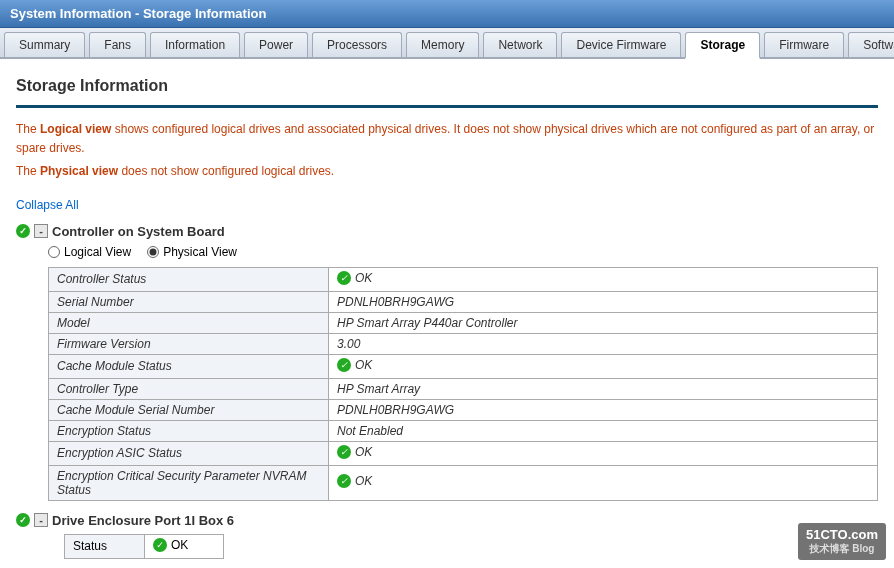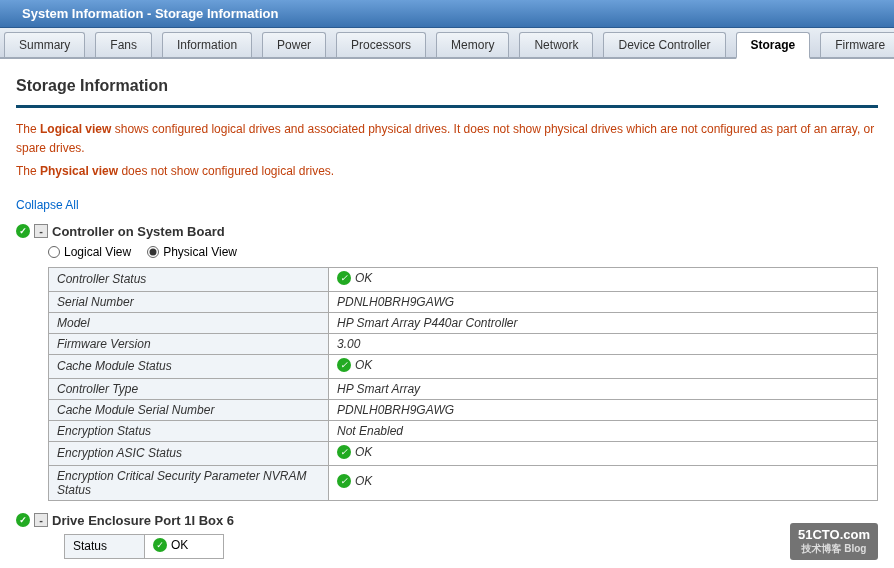--- a/index.html
+++ b/index.html
@@ -3,30 +3,30 @@
   <meta charset="utf-8">
   <style>
     * { margin: 0; padding: 0; box-sizing: border-box; }
     body { font-family: Arial, Helvetica, sans-serif; font-size: 12px; background: #d0d8e0; width: 894px; min-height: 568px; overflow: hidden; }
 
     .title-bar {
       background: linear-gradient(to bottom, #6a9fd8, #3a72b0);
       color: white;
       font-size: 13px;
       font-weight: bold;
-      padding: 6px 22px;
+      padding: 6px 10px;
       border-bottom: 1px solid #2a5a90;
     }
 
     .tab-bar {
       background: linear-gradient(to bottom, #e8eef4, #d0d8e4);
       border-bottom: 2px solid #a0aab8;
       display: flex;
       padding: 4px 4px 0 4px;
-      gap: 10px;
+      gap: 4px;
     }
 
     .tab {
       padding: 5px 14px;
       border: 1px solid #a0aab8;
       border-bottom: none;
       background: linear-gradient(to bottom, #f0f4f8, #d8e0ea);
       cursor: pointer;
       font-size: 12px;
       color: #333;
@@ -222,21 +222,21 @@
       width: 80px;
     }
 
     .drive-table td:last-child {
       background: white;
     }
 
     .watermark {
       position: fixed;
       bottom: 8px;
-      right: 16px;
+      right: 8px;
       background: rgba(0,0,0,0.55);
       color: white;
       padding: 4px 8px;
       font-size: 13px;
       font-weight: bold;
       border-radius: 3px;
       z-index: 999;
     }
 
     .watermark-sub {
@@ -257,21 +257,21 @@
 
 <div class="tab-bar">
 
 <div class="tab">Summary</div>
     <div class="tab">Fans</div>
     <div class="tab">Information</div>
     <div class="tab">Power</div>
     <div class="tab">Processors</div>
     <div class="tab">Memory</div>
     <div class="tab">Network</div>
-    <div class="tab">Device Controller</div>
+    <div class="tab">Device Firmware</div>
     <div class="tab active">Storage</div>
     <div class="tab">Firmware</div>
     <div class="tab">Software</div>
   </div>
 
 <div class="content-area">
   <div class="page-title">Storage Information</div>
 
   <div class="description">
     The <b>Logical view</b><span> shows configured logical drives and associated physical drives. It does not show physical drives which are not configured as part of an array, or spare drives.</span>

